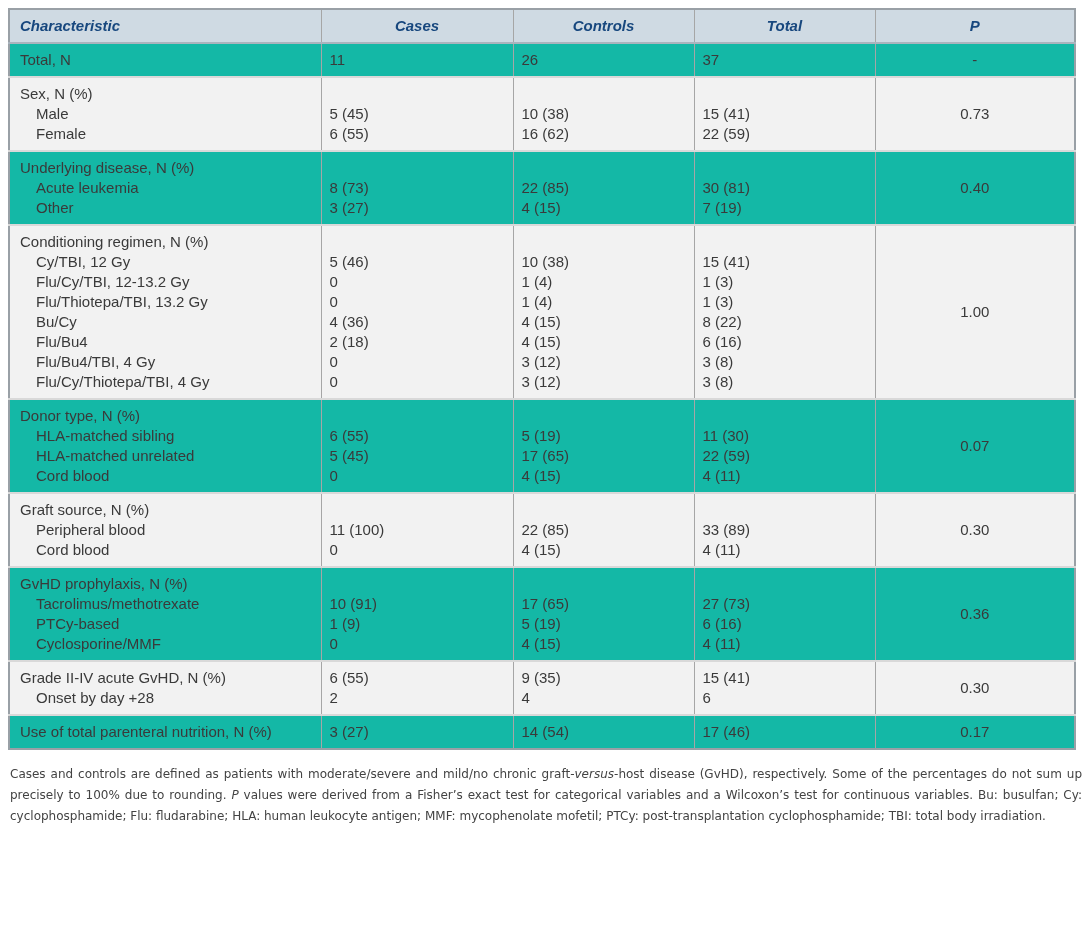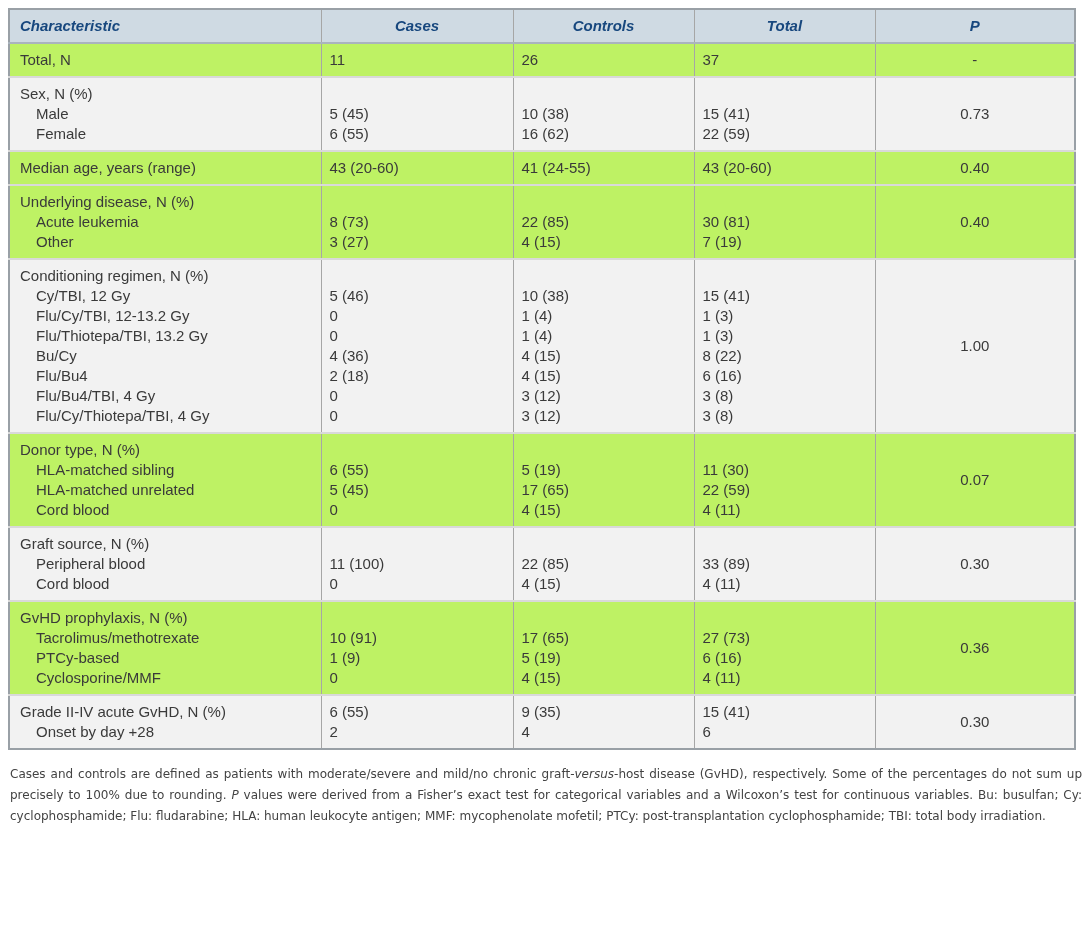--- a/index.html
+++ b/index.html
@@ -44,21 +44,21 @@
   thead th.col-p{font-style:italic;}
   thead th:first-child{border-left:none;}
 
   tbody td{
     font-size:15px;
     line-height:20px;
     padding:6px 8px;
     vertical-align:top;
     border-left:1px solid var(--vertical-border);
     border-top:2px solid var(--row-border);
-    background:#bef264;
+    background:#14b8a6;
   }
   tbody td:first-child{border-left:none;padding-left:10px;text-align:left;}
   tbody td.num{}
   tbody td.pcell{text-align:center;vertical-align:middle;}
   tbody tr.shaded td{background:var(--shaded-row-bg);}
   .line{line-height:20px;white-space:nowrap;}
   .line.indent{padding-left:16px;}
 
   .caption{
     margin:14px 2px 0 2px;
@@ -126,35 +126,20 @@
           </td>
           <td class="num">
             <div class="line">&nbsp;</div>
             <div class="line">15 (41)</div>
             <div class="line">22 (59)</div>
           </td>
           <td class="pcell">0.73</td>
         </tr>
         <tr>
           <td>
-            <div class="line">Median age, years (range)</div>
-          </td>
-          <td class="num">
-            <div class="line">43 (20-60)</div>
-          </td>
-          <td class="num">
-            <div class="line">41 (24-55)</div>
-          </td>
-          <td class="num">
-            <div class="line">43 (20-60)</div>
-          </td>
-          <td class="pcell">0.40</td>
-        </tr>
-        <tr>
-          <td>
             <div class="line">Underlying disease, N (%)</div>
             <div class="line indent">Acute leukemia</div>
             <div class="line indent">Other</div>
           </td>
           <td class="num">
             <div class="line">&nbsp;</div>
             <div class="line">8 (73)</div>
             <div class="line">3 (27)</div>
           </td>
           <td class="num">
@@ -301,17 +286,32 @@
           <td class="num">
             <div class="line">9 (35)</div>
             <div class="line">4</div>
           </td>
           <td class="num">
             <div class="line">15 (41)</div>
             <div class="line">6</div>
           </td>
           <td class="pcell">0.30</td>
         </tr>
+        <tr>
+          <td>
+            <div class="line">Use of total parenteral nutrition, N (%)</div>
+          </td>
+          <td class="num">
+            <div class="line">3 (27)</div>
+          </td>
+          <td class="num">
+            <div class="line">14 (54)</div>
+          </td>
+          <td class="num">
+            <div class="line">17 (46)</div>
+          </td>
+          <td class="pcell">0.17</td>
+        </tr>
       </tbody>
   </table>
 
   <p class="caption"><span>Cases and controls are defined as patients with moderate/severe and mild/no chronic graft-</span><i>versus</i><span>-host disease (GvHD), respectively. Some of the percentages do not sum up precisely to 100% due to rounding. </span><i>P</i><span> values were derived from a Fisher’s exact test for categorical variables and a Wilcoxon’s test for continuous variables. Bu: busulfan; Cy: cyclophosphamide; Flu: fludarabine; HLA: human leukocyte antigen; MMF: mycophenolate mofetil; PTCy: post-transplantation cyclophosphamide; TBI: total body irradiation.</span></p>
 </div>
 
 </body></html>

